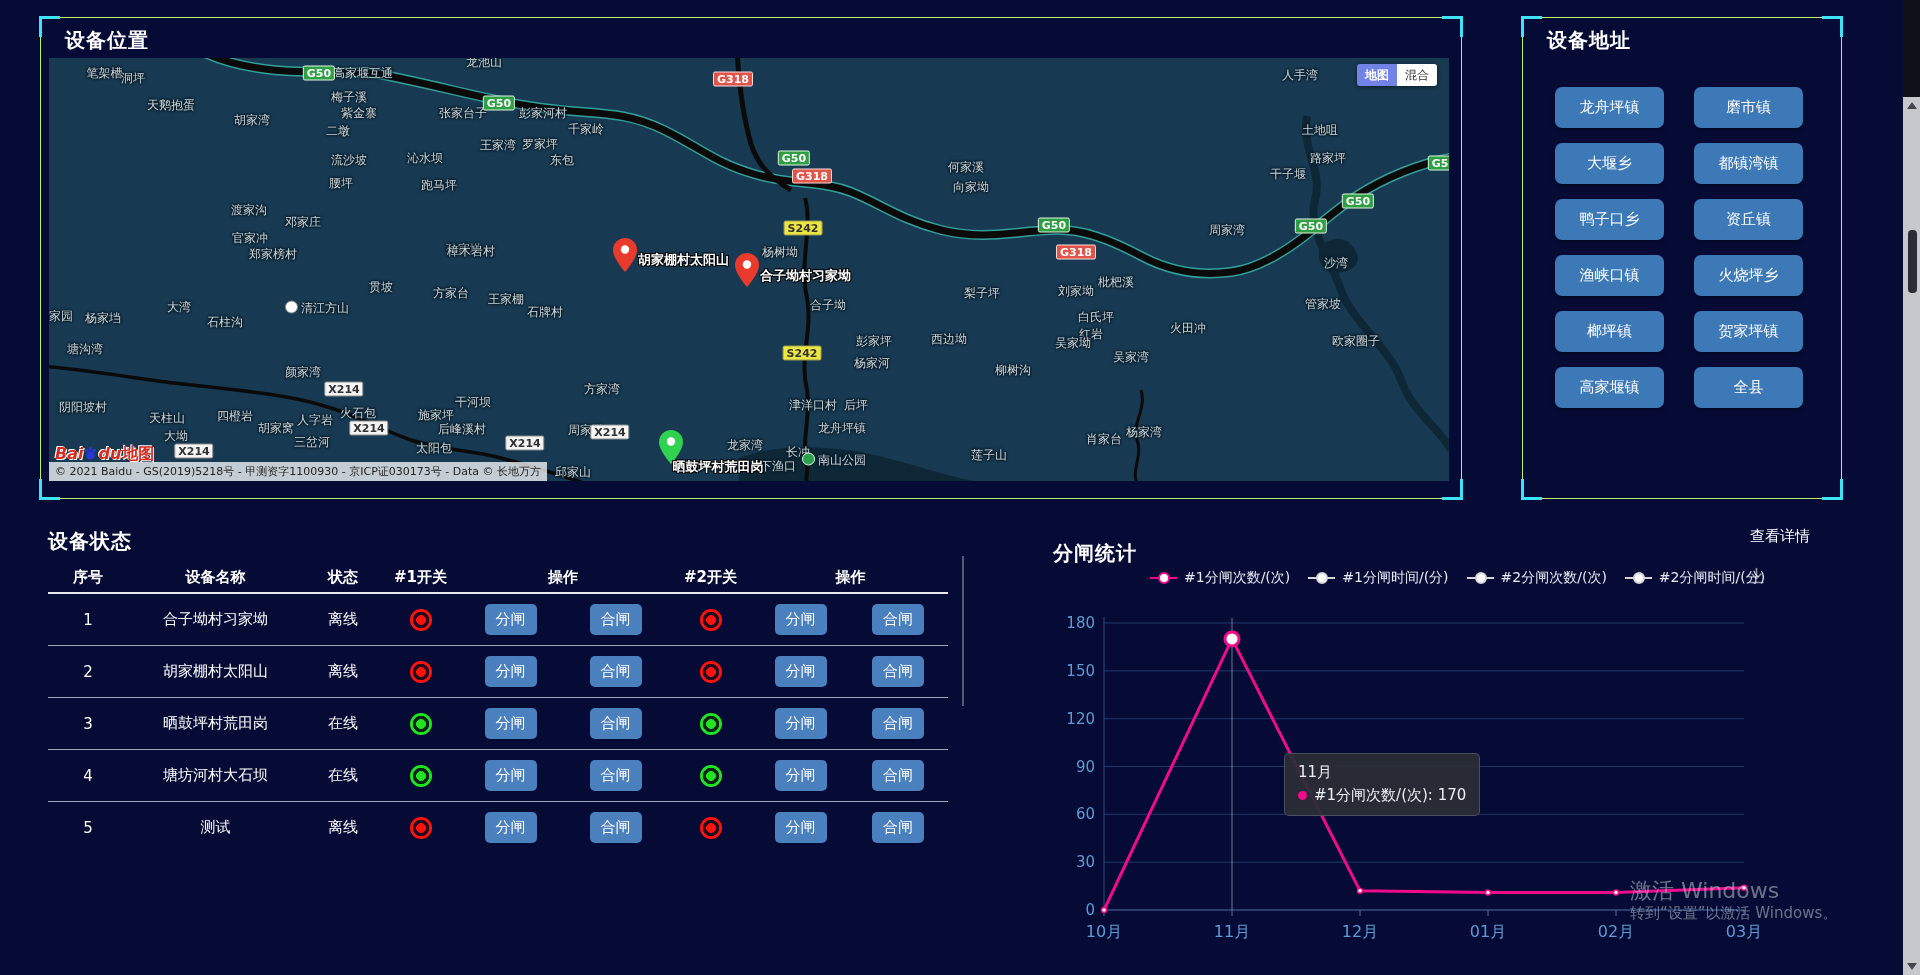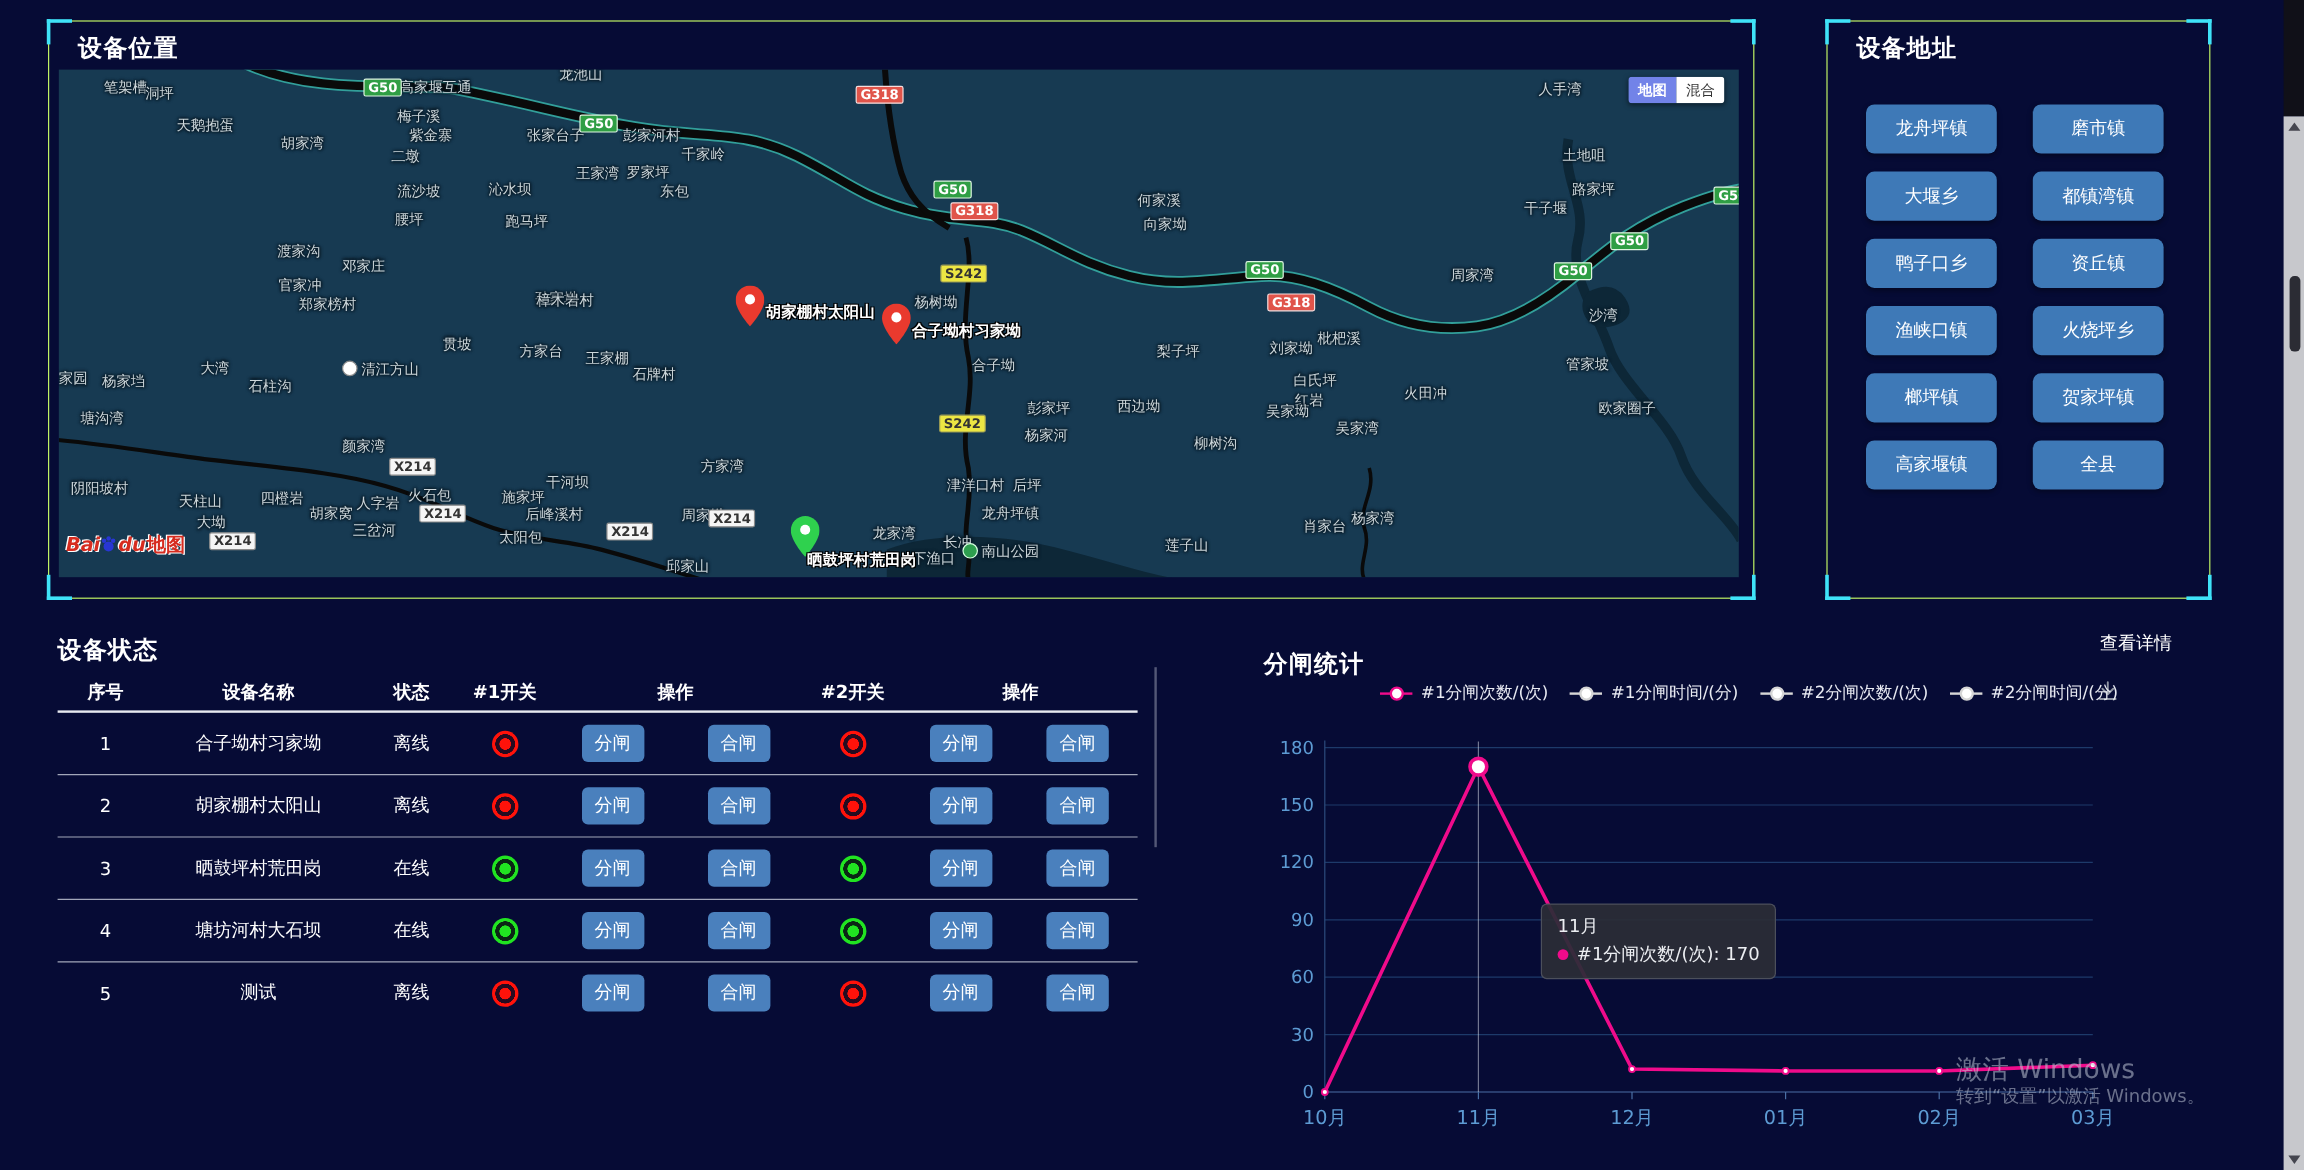--- a/index.html
+++ b/index.html
@@ -241,20 +241,21 @@
       </div>
 
       <div id="baidu-logo">
         <span>Bai</span><svg width="15" height="15" viewBox="0 0 16 16" style="vertical-align:-2px">
             <circle cx="4" cy="5" r="2" fill="#2836d4"></circle>
             <circle cx="8" cy="3" r="2" fill="#2836d4"></circle>
             <circle cx="12" cy="5" r="2" fill="#2836d4"></circle>
             <circle cx="8" cy="10" r="4.5" fill="#2836d4"></circle>
           </svg><span>du</span><span class="mapword">地图</span>
       </div>
+      <div id="copyright">© 2021 Baidu - GS(2019)5218号 - 甲测资字1100930 - 京ICP证030173号 - Data © 长地万方</div>
     </div>
   </div>
 
   <div class="panel" id="addr-panel" style="left:1522px;top:17px;width:318px;height:480px;">
     <span class="corner c-tl"></span>
     <span class="corner c-tr"></span>
     <span class="corner c-bl"></span>
     <span class="corner c-br"></span>
     <div class="panel-title">设备地址</div>
     <div id="addr-grid">

